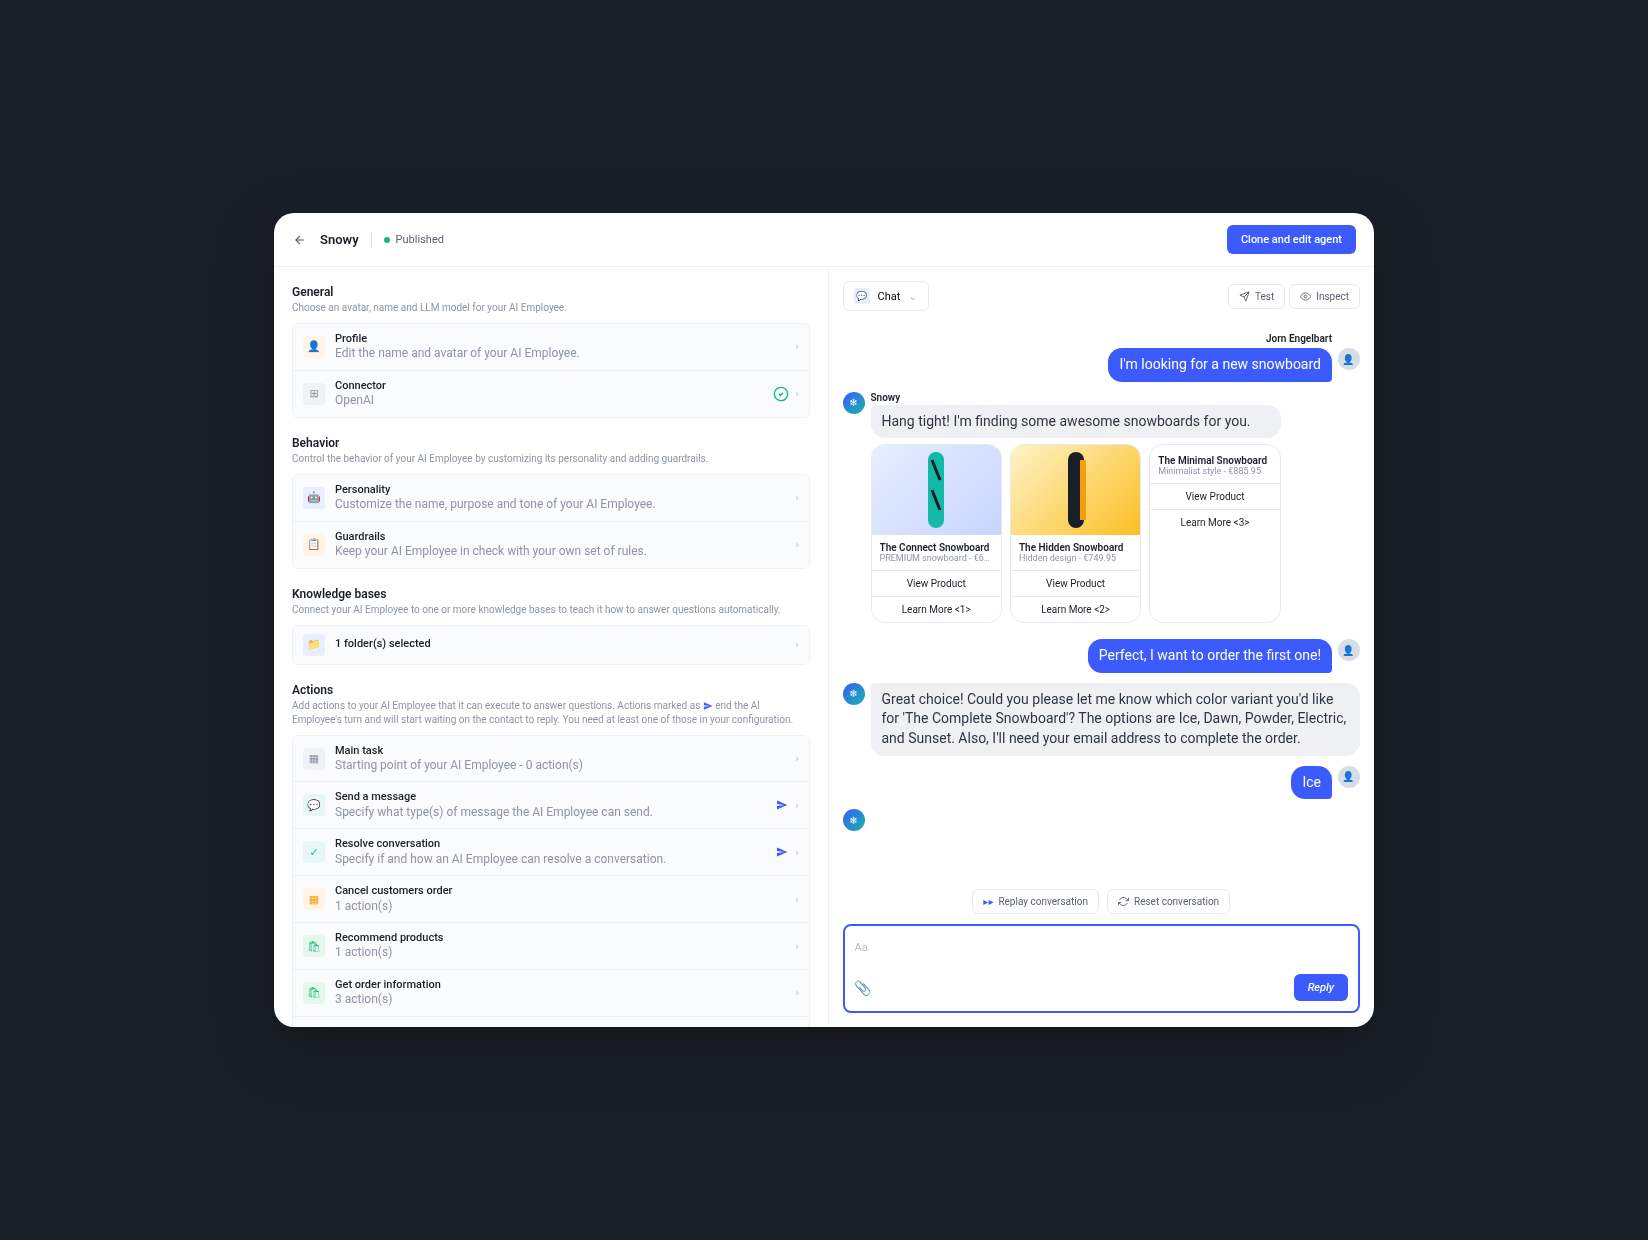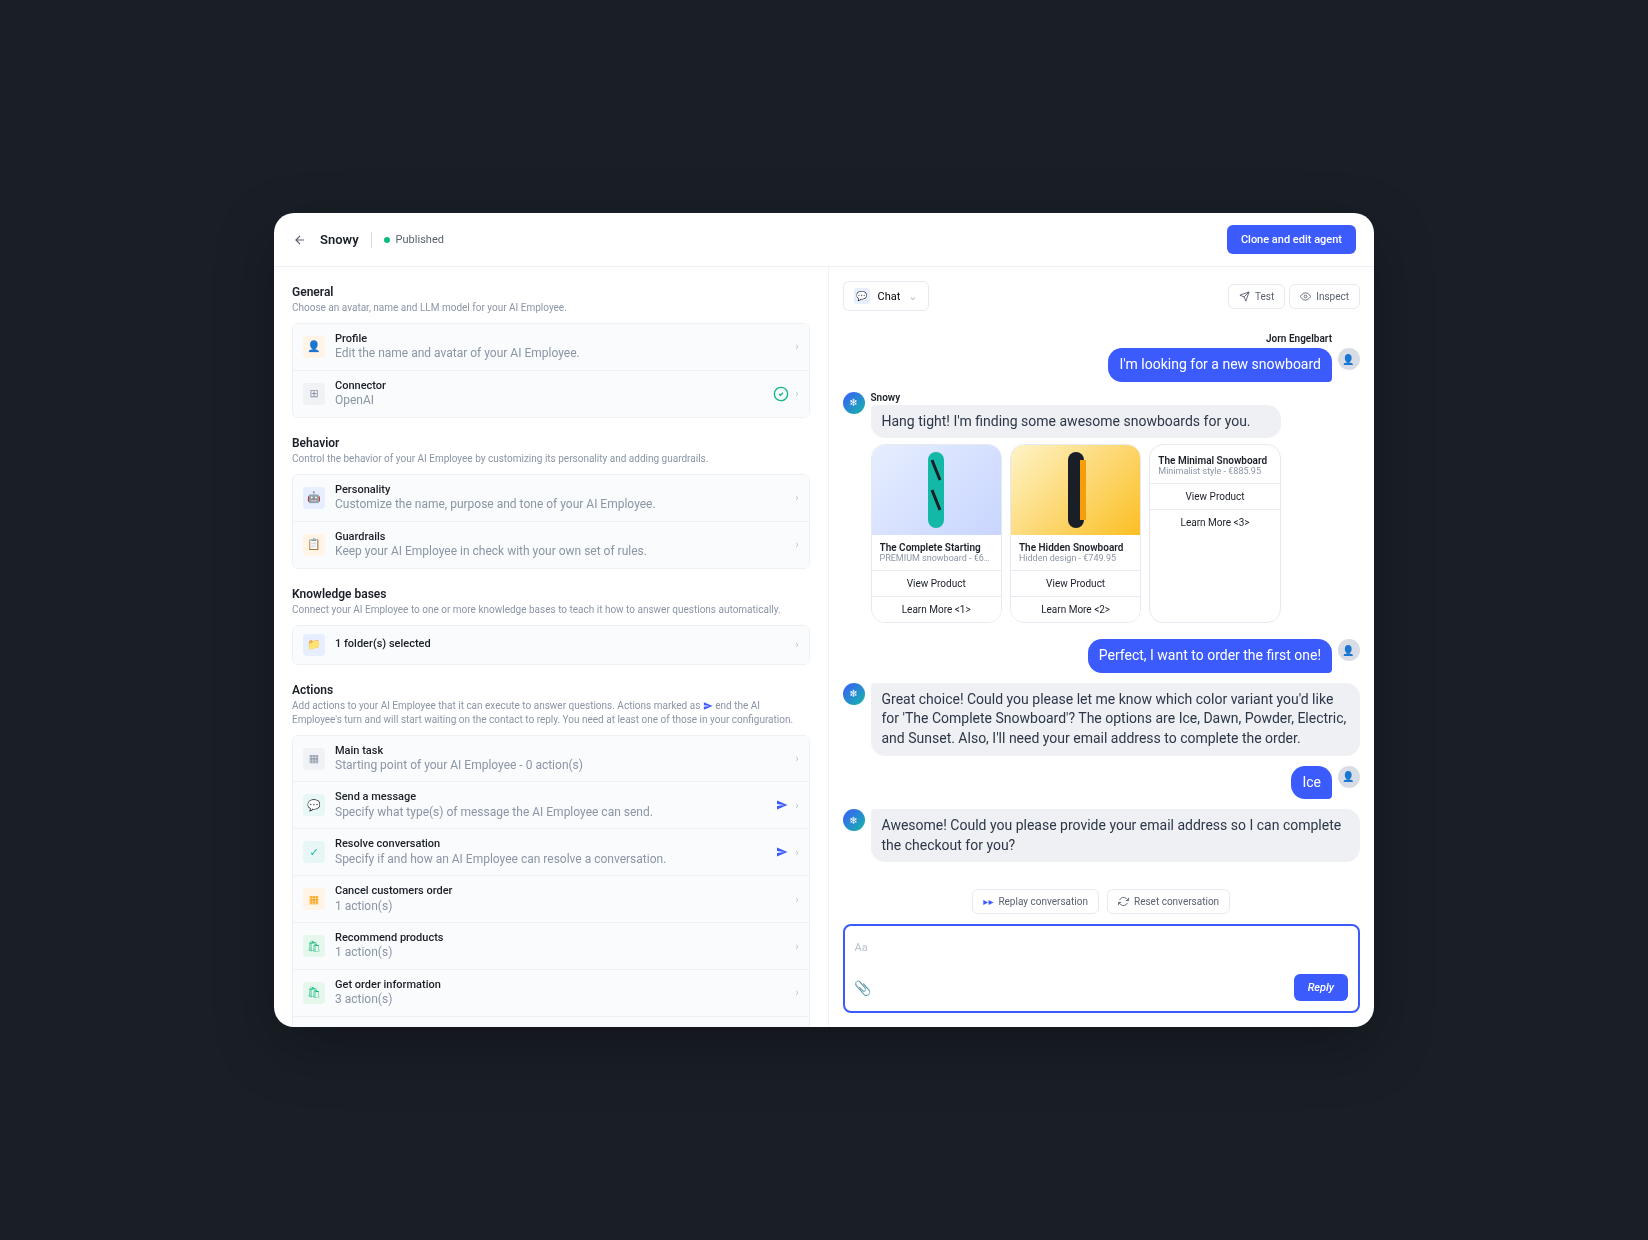--- a/index.html
+++ b/index.html
@@ -320,21 +320,21 @@
             <div class="bubble bot-b">Hang tight! I'm finding some awesome snowboards for you.</div>
             <div class="product-cards">
               <div class="product-card">
                 <div class="product-img">
                   <svg class="snowboard-svg" viewBox="0 0 32 80">
                       <rect x="8" y="2" width="16" height="76" rx="8" fill="#14b8a6"></rect>
                       <path d="M12 10 L20 30 M12 40 L20 60" stroke="#1a1f27" stroke-width="3"></path>
                     </svg>
                 </div>
                 <div class="product-info">
-                  <div class="product-title">The Complete Starting</div>
+                  <div class="product-title">The Connect Snowboard</div>
                   <div class="product-subtitle">PREMIUM snowboard - €699.95</div>
                 </div>
                 <button class="product-btn">View Product</button>
                 <button class="product-btn">Learn More &lt;1&gt;</button>
               </div>
               <div class="product-card">
                 <div class="product-img" style="background:linear-gradient(135deg,#fef3c7,#fbbf24);">
                   <svg class="snowboard-svg" viewBox="0 0 32 80">
                       <rect x="8" y="2" width="16" height="76" rx="8" fill="#1a1f27"></rect>
                       <rect x="20" y="10" width="6" height="60" fill="#f59e0b"></rect>
@@ -369,21 +369,20 @@
           <div class="bubble bot-b">Great choice! Could you please let me know which color variant you'd like for 'The Complete Snowboard'? The options are Ice, Dawn, Powder, Electric, and Sunset. Also, I'll need your email address to complete the order.</div>
         </div>
 
         <div class="msg-row user">
           <div class="bubble user-b">Ice</div>
           <div class="avatar user-av">👤</div>
         </div>
 
         <div class="msg-row bot">
           <div class="avatar bot-av">❄</div>
-          <div class="bubble bot-b">Awesome! Could you please provide your email address so I can complete the checkout for you?</div>
         </div>
       </div>
 
       <div class="chat-footer">
         <div class="footer-actions">
           <button class="chat-action-btn">
             <span style="color:#3b5bfd;">▸▸</span>
             <span>Replay conversation</span>
           </button>
           <button class="chat-action-btn">

